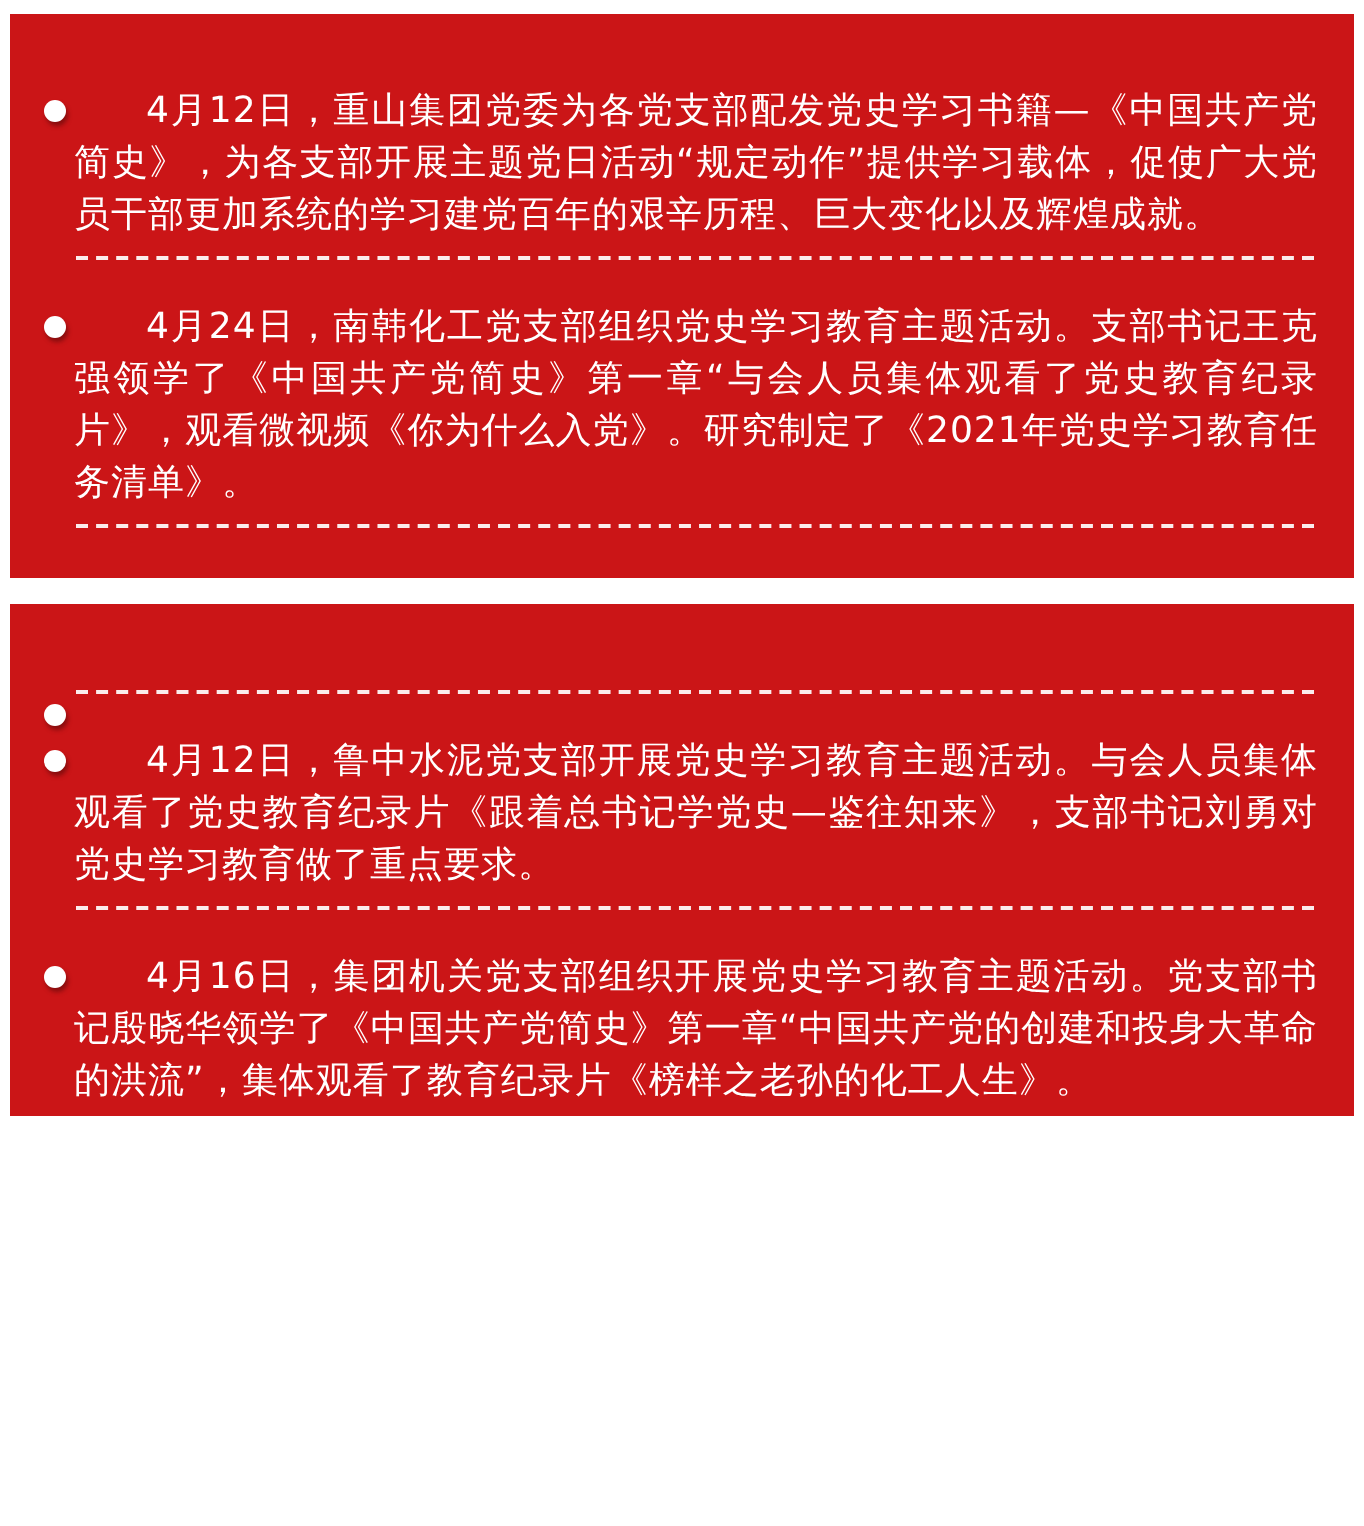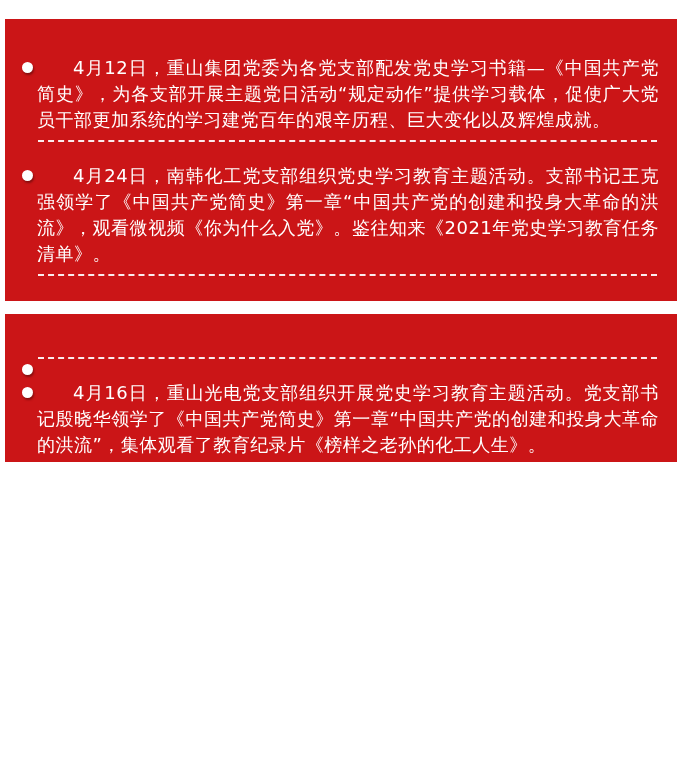--- a/index.html
+++ b/index.html
@@ -8,21 +8,21 @@
     background: #ffffff;
     width: 682px;
     font-family: "DejaVu Sans", sans-serif;
   }
   .page {
     width: 682px;
     height: 763px;
     background: #ffffff;
     overflow: hidden;
     box-sizing: border-box;
-    padding-top: 19px;
+    padding-top: 7px;
   }
   .panel {
     background: #cb1517;
     margin: 0 5px;
     box-sizing: border-box;
     padding: 36px 18px 4px 32px;
   }
   .panel + .panel {
     margin-top: 13px;
   }
@@ -63,35 +63,40 @@
 
     <div class="item">
       <span class="bullet"></span>
       <p class="para"><span>4月12日</span><span>，重山集团党委为各党支部配发党史学习书籍—《中国共产党简史》，为各支部开展主题党日活动“规定动作”提供学习载体，促使广大党员干部更加系统的学习建党百年的艰辛历程、巨大变化以及辉煌成就。</span></p>
       <div class="divider"></div>
     </div>
 
 
     <div class="item">
       <span class="bullet"></span>
-      <p class="para"><span>4月24日</span><span>，南韩化工党支部组织党史学习教育主题活动。支部书记王克强领学了《中国共产党简史》第一章“中国共产党的创建和投身大革命的洪流》，观看微视频《你为什么入党》。鉴往知来《2021年党史学习教育任务清单》。</span></p>
+      <p class="para"><span>4月24日</span><span>，南韩化工党支部组织党史学习教育主题活动。支部书记王克强领学了《中国共产党简史》第一章“与会人员集体观看了党史教育纪录片》，观看微视频《你为什么入党》。研究制定了《2021年党史学习教育任务清单》。</span></p>
       <div class="divider"></div>
     </div>
 
   </div>
 
   <div class="panel">
 
     <div class="item">
       <span class="bullet"></span>
       <div class="divider"></div>
     </div>
 
+    <div class="item">
+      <span class="bullet"></span>
+      <p class="para"><span>4月12日</span><span>，鲁中水泥党支部开展党史学习教育主题活动。与会人员集体观看了党史教育纪录片《跟着总书记学党史—鉴往知来》，支部书记刘勇对党史学习教育做了重点要求。</span></p>
+      <div class="divider"></div>
+    </div>
 
     <div class="item">
       <span class="bullet"></span>
-      <p class="para"><span>4月16日</span><span>，重山光电党支部组织开展党史学习教育主题活动。党支部书记殷晓华领学了《中国共产党简史》第一章“中国共产党的创建和投身大革命的洪流”，集体观看了教育纪录片《榜样之老孙的化工人生》。</span></p>
+      <p class="para"><span>4月16日</span><span>，集团机关党支部组织开展党史学习教育主题活动。党支部书记殷晓华领学了《中国共产党简史》第一章“中国共产党的创建和投身大革命的洪流”，集体观看了教育纪录片《榜样之老孙的化工人生》。</span></p>
 
     </div>
 
   </div>
 
 </div>
 
 </body></html>

